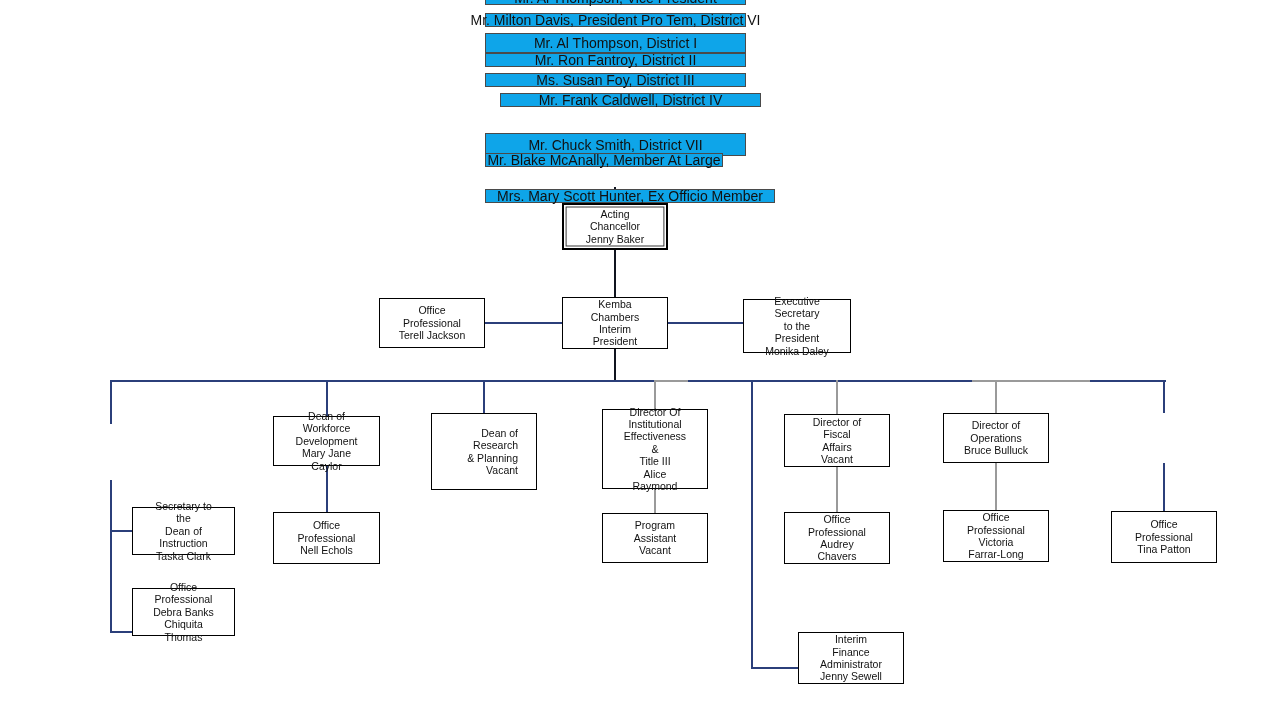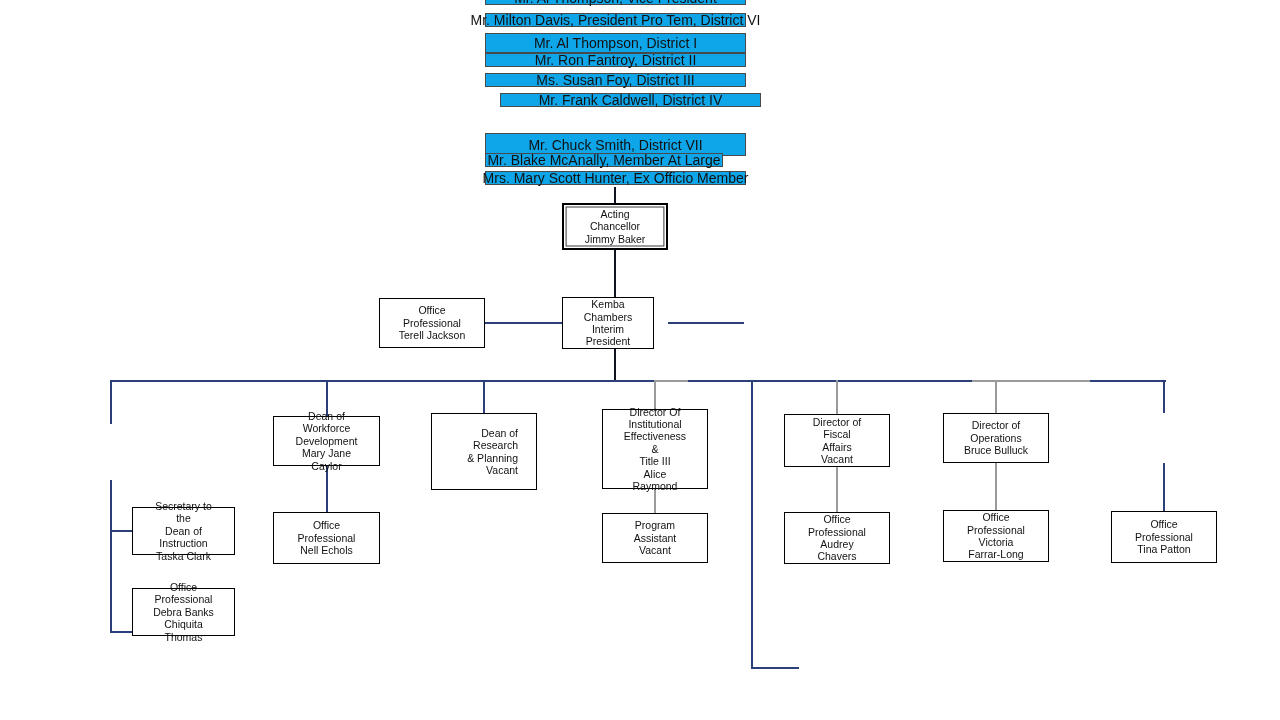--- a/index.html
+++ b/index.html
@@ -76,38 +76,42 @@
 
   <div class="board-row" style="left:485px; top:-9px; width:261px; height:14px;">Mr. Al Thompson, Vice President</div>
   <div class="board-row" style="left:485px; top:13px; width:261px; height:14px;">Mr. Milton Davis, President Pro Tem, District VI</div>
   <div class="board-row" style="left:485px; top:33px; width:261px; height:20px;">Mr. Al Thompson, District I</div>
   <div class="board-row" style="left:485px; top:53px; width:261px; height:14px;">Mr. Ron Fantroy, District II</div>
   <div class="board-row" style="left:485px; top:73px; width:261px; height:14px;">Ms. Susan Foy, District III</div>
   <div class="board-row" style="left:485px; top:93px; width:261px; height:14px;margin-left:15px;">Mr. Frank Caldwell, District IV</div>
   <div class="board-row" style="left:485px; top:113px; width:261px; height:14px;margin-top:27px;">Ms. Crystal Brown, District V</div>
   <div class="board-row" style="left:485px; top:133px; width:261px; height:23px;">Mr. Chuck Smith, District VII</div>
   <div class="board-row" style="left:485px; top:153px; width:238px; height:14px;">Mr. Blake McAnally, Member At Large</div>
-  <div class="board-row" style="left:485px; top:171px; width:261px; height:14px;">Mrs. Mary Scott Hunter, Ex Officio Member</div>
+  <div class="board-row" style="left:485px; top:189px; width:290px; height:14px;">Mrs. Mary Scott Hunter, Ex Officio Member</div>
 
   <div class="conn dark" style="left:614px; top:187px; width:2px; height:18px;"></div>
 
   <div class="node double-frame" style="left:562px; top:203px; width:106px; height:47px;">
-    <span><span>Acting Chancellor</span><br><span>Jimmy Baker</span></span>
+    <span><span>Acting Chancellor</span><br><span>Jenny Baker</span></span>
   </div>
 
   <div class="conn dark" style="left:614px; top:250px; width:2px; height:47px;"></div>
 
   <div class="node" style="left:379px; top:298px; width:106px; height:50px;">
     <span><span>Office Professional</span><br><span>Terell Jackson</span></span>
   </div>
 
-  <div class="node" style="left:562px; top:297px; width:92px; height:52px;">
+  <div class="node" style="left:562px; top:297px; width:106px; height:52px;">
     <span><span>Kemba Chambers</span><br><span>Interim President</span></span>
   </div>
 
+  <div class="node" style="left:743px; top:299px; width:108px; height:54px;">
+    <span><span>Executive Secretary
+to the President</span><br><span>Monika Daley</span></span>
+  </div>
 
   <div class="conn blue" style="left:485px; top:322px; width:78px; height:1.6px;"></div>
   <div class="conn blue" style="left:668px; top:322px; width:76px; height:1.6px;"></div>
 
   <div class="conn dark" style="left:614px; top:349px; width:2px; height:32px;"></div>
 
   <div class="conn blue" style="left:110px; top:380px; width:545px; height:1.8px;"></div>
   <div class="conn gray" style="left:655px; top:380px; width:33px; height:1.8px;"></div>
   <div class="conn blue" style="left:688px; top:380px; width:284px; height:1.8px;"></div>
   <div class="conn gray" style="left:972px; top:380px; width:118px; height:1.8px;"></div>
@@ -179,14 +183,18 @@
   <div class="node" style="left:943px; top:510px; width:106px; height:52px;">
     <span><span>Office Professional</span><br><span>Victoria Farrar-Long</span></span>
   </div>
 
   <div class="conn blue" style="left:1163px; top:463px; width:1.8px; height:48px;"></div>
   <div class="node" style="left:1111px; top:511px; width:106px; height:52px;">
     <span><span>Office Professional</span><br><span>Tina Patton</span></span>
   </div>
 
   <div class="conn blue" style="left:751px; top:667px; width:48px; height:1.8px;"></div>
+  <div class="node" style="left:798px; top:632px; width:106px; height:52px;">
+    <span><span>Interim Finance
+Administrator</span><br><span>Jenny Sewell</span></span>
+  </div>
 
 </div>
 
 </body></html>

